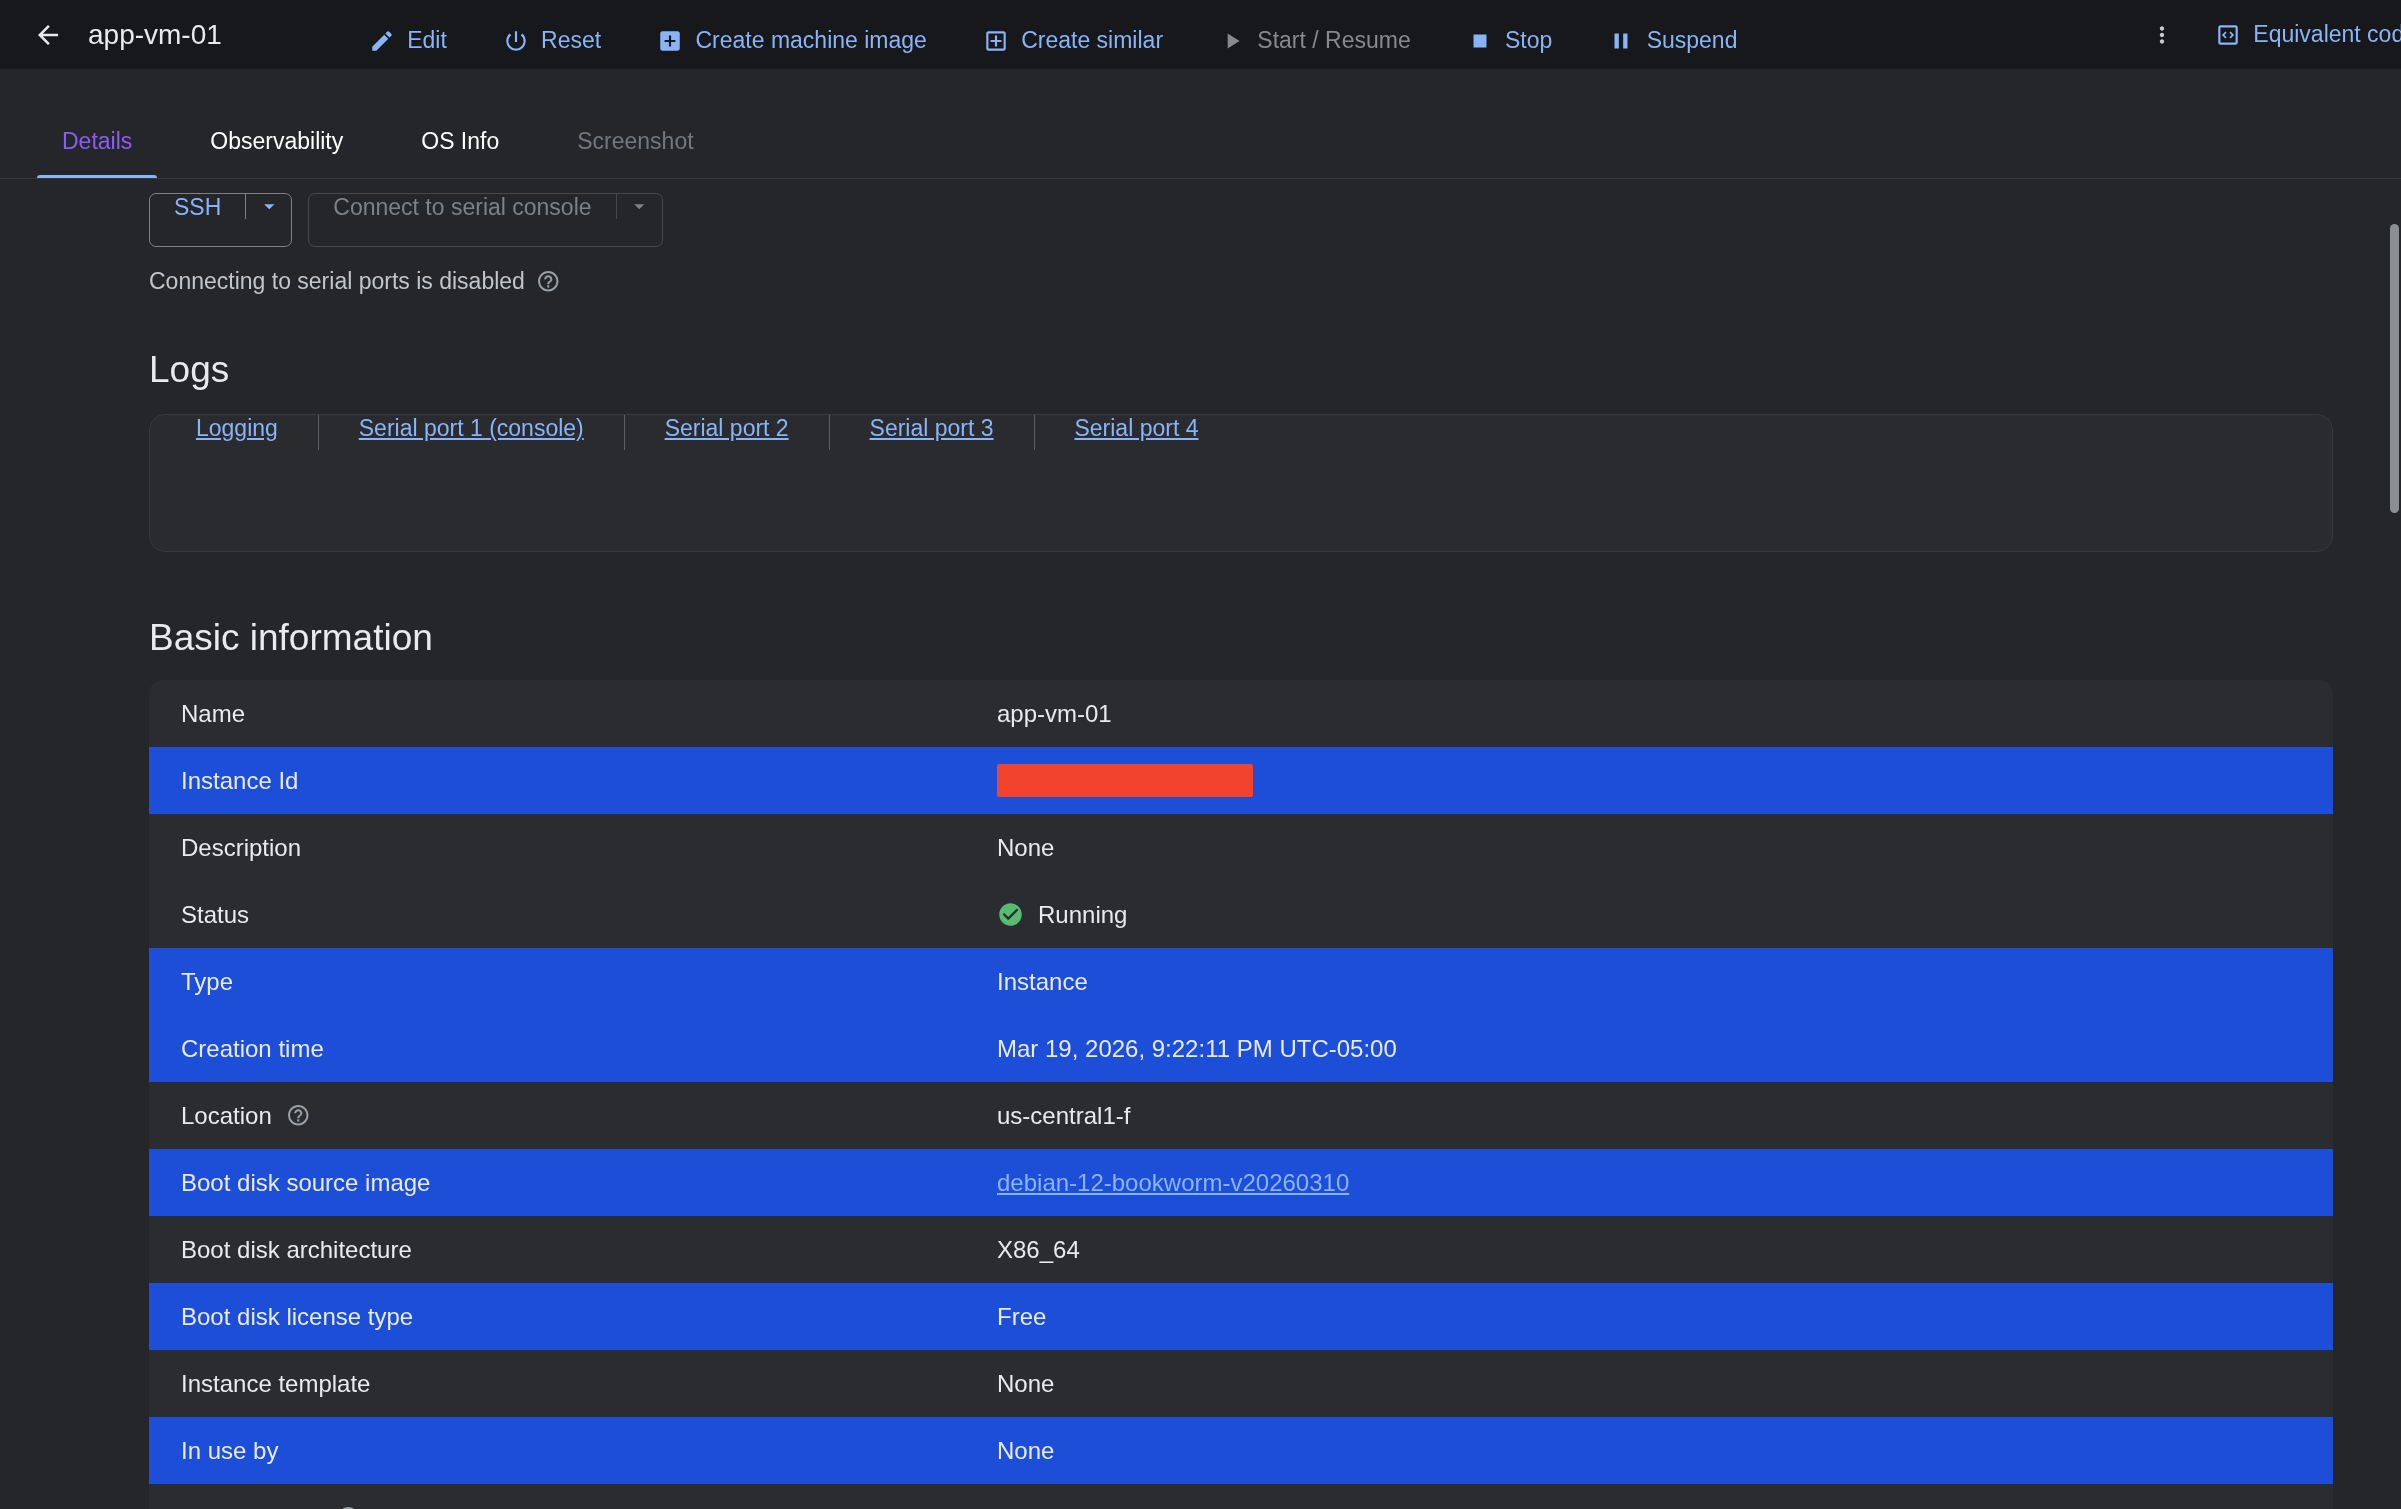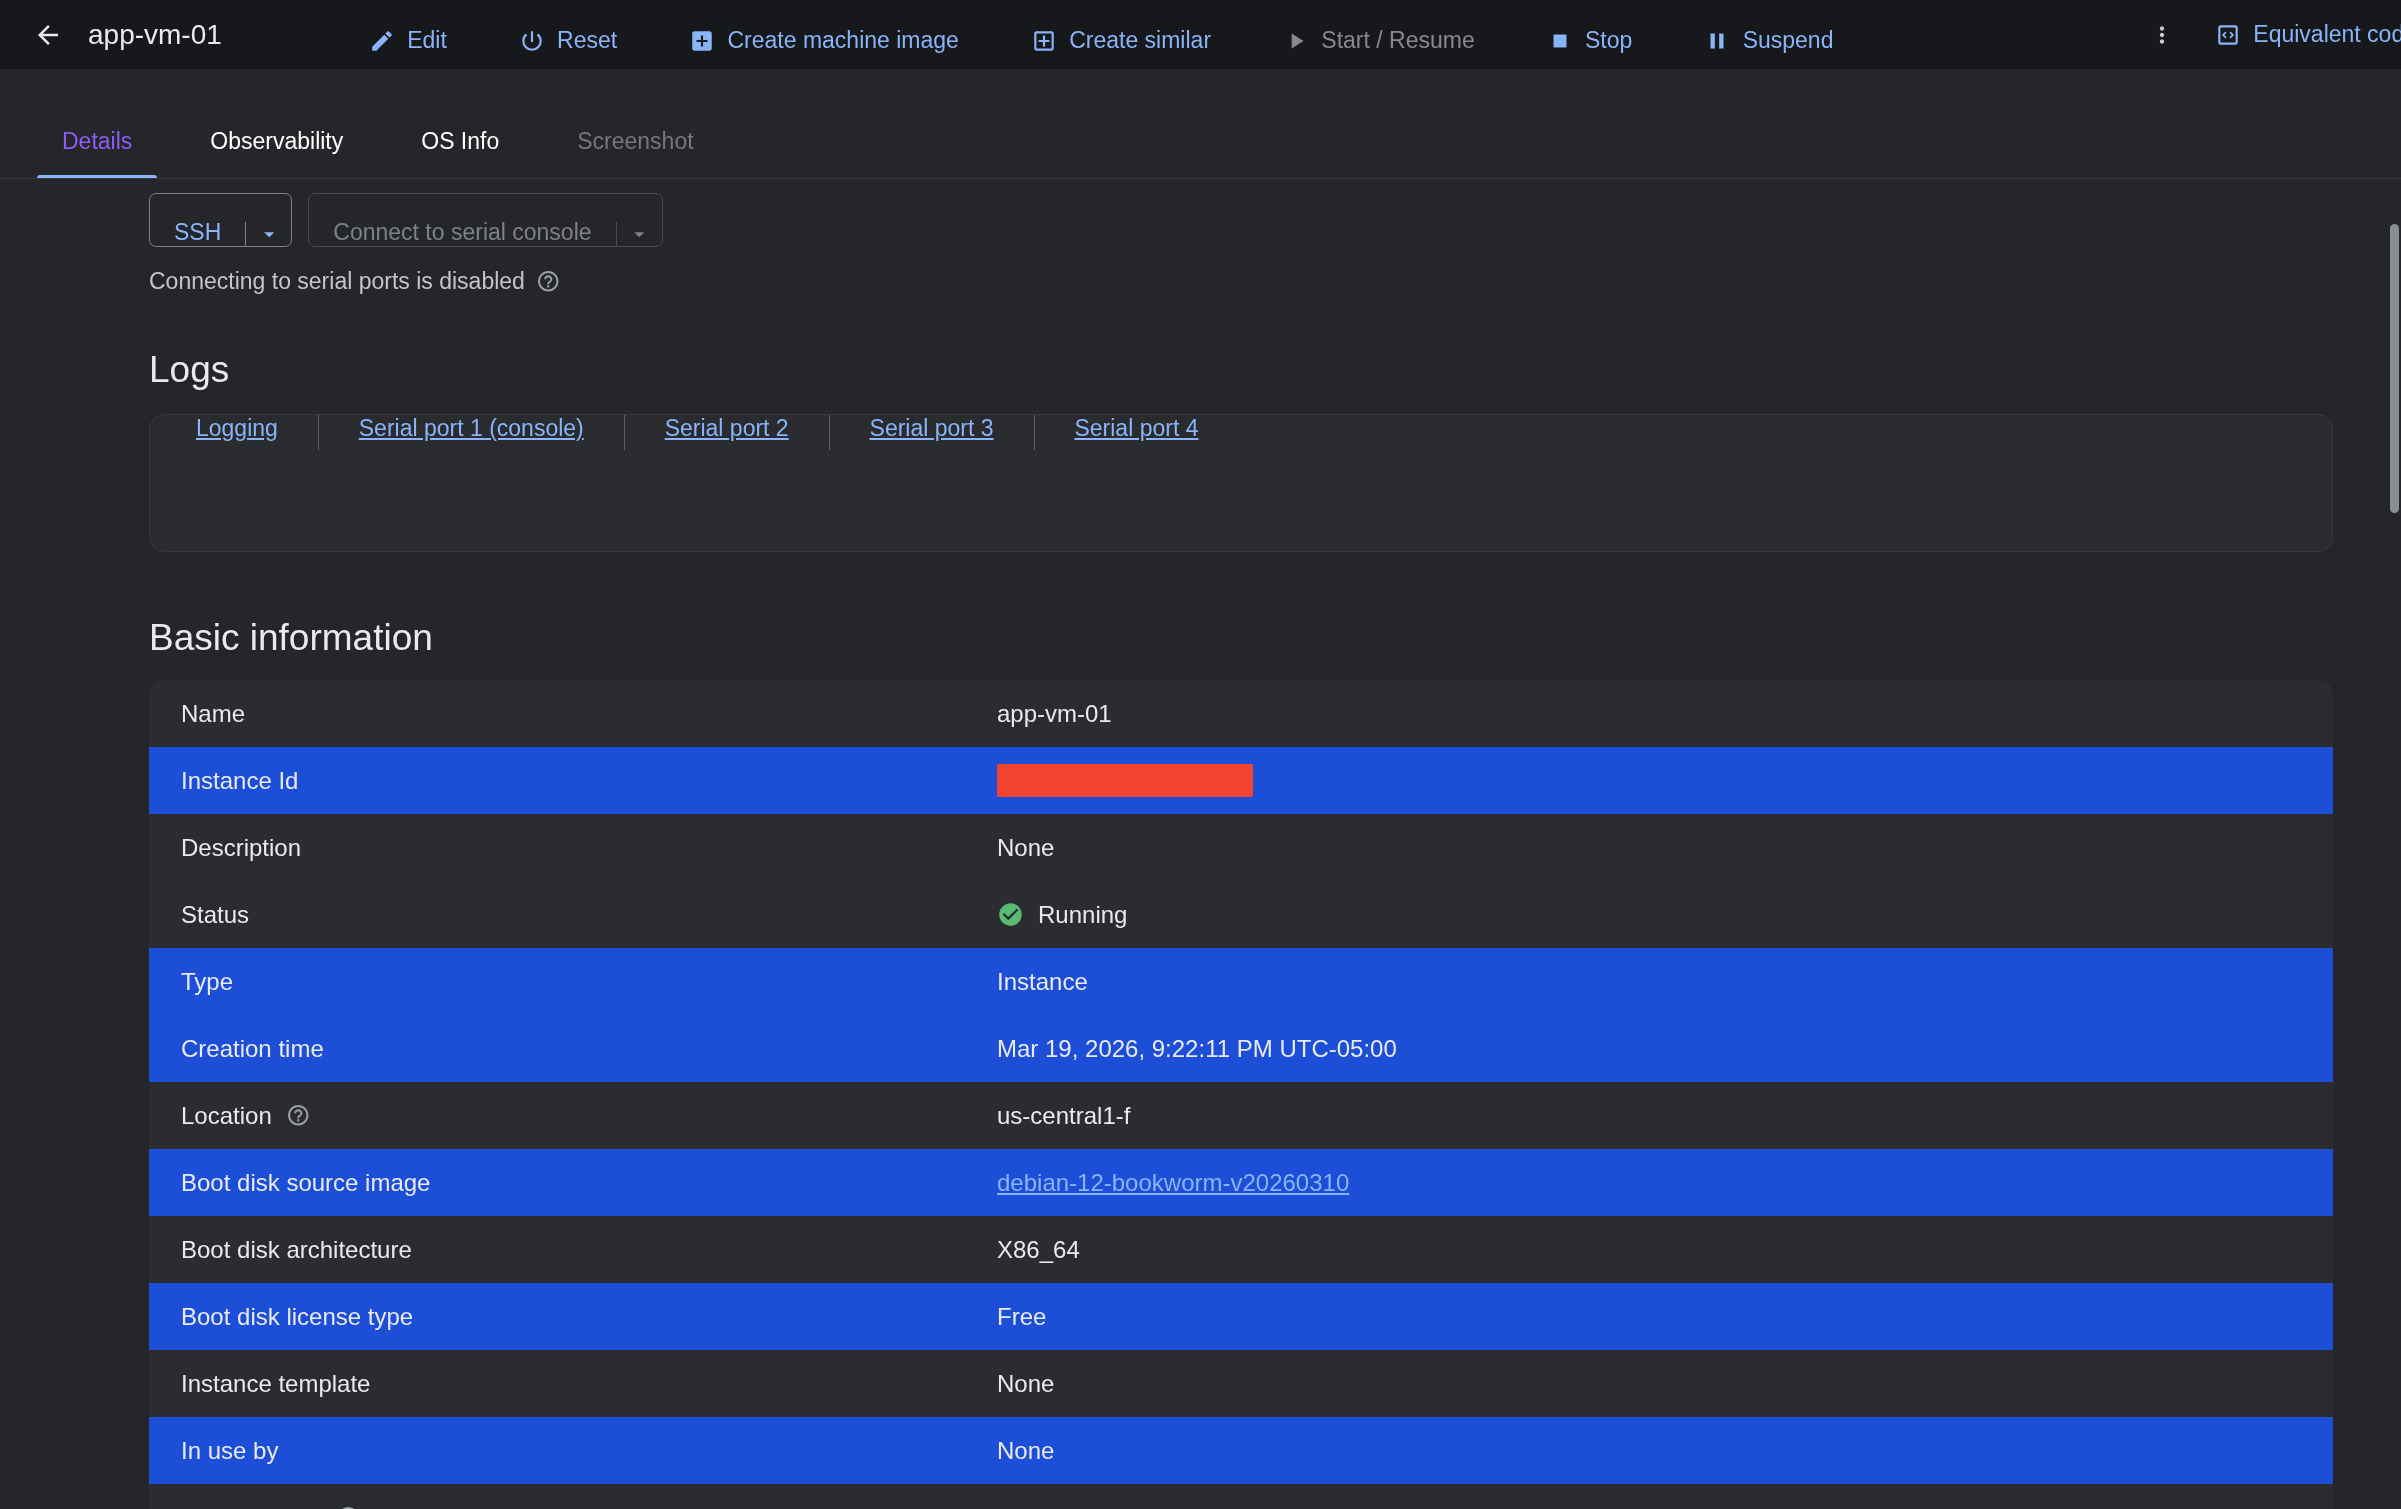--- a/index.html
+++ b/index.html
@@ -7,21 +7,21 @@
     font-family:"Liberation Sans",sans-serif;color:#e8eaed;}
   .icon{width:26px;height:26px;fill:currentColor;flex:none}
 
   
   .topbar{height:69px;background:#17181b;display:flex;align-items:center;
     padding-left:23px;overflow:hidden;white-space:nowrap;}
   .back-btn{background:none;border:none;color:#e8eaed;width:49px;height:49px;display:flex;
     align-items:center;justify-content:center;cursor:pointer;padding:0;margin-right:16px}
   .back-btn .icon{width:30px;height:30px}
   .topbar-title{font-size:28px;font-weight:400;color:#e8eaed;margin-right:147px;}
-  .tb-actions{display:flex;align-items:center;gap:72px;margin-top:12px;}
+  .tb-actions{display:flex;align-items:center;gap:56px;margin-top:12px;}
   .tb-action{display:flex;align-items:center;gap:12.3px;background:none;border:none;color:#8ab4f8;
     font-size:23px;font-weight:500;font-family:inherit;cursor:pointer;padding:0;}
   .tb-action.disabled{color:#87898d;cursor:default}
   .topbar-right{margin-left:auto;display:flex;align-items:center;gap:40px;}
   .dots-btn{background:none;border:none;color:#c8cbce;padding:0;cursor:pointer;display:flex}
   .equiv-btn{display:flex;align-items:center;gap:12.3px;background:none;border:none;color:#8ab4f8;
     font-size:23px;font-weight:500;font-family:inherit;cursor:pointer;padding:0;margin-right:-16px;}
 
   
   .tabs{display:flex;align-items:stretch;height:75px;margin-top:35px;
@@ -29,21 +29,21 @@
   .tab{position:relative;display:flex;align-items:center;padding:0 39px;font-size:23px;font-weight:500;
     color:#ffffff;background:none;border:none;cursor:pointer;font-family:inherit}
   .tab.active{color:#8b5cf6}
   .tab.active::after{content:"";position:absolute;left:14px;right:14px;bottom:0;height:3.5px;
     background:#8ab4f8;border-radius:3.5px 3.5px 0 0;}
   .tab.disabled{color:#74787c;cursor:default}
 
   
   .main{padding:14px 68px 0 149px;}
   .connect-row{display:flex;gap:16px;align-items:center;}
-  .split{display:flex;align-items:flex-end;height:54px;border:0.9px solid #7e8287;border-radius:7px;overflow:hidden;}
+  .split{display:flex;align-items:flex-start;height:54px;border:0.9px solid #7e8287;border-radius:7px;overflow:hidden;}
   .split.serial{border-color:#46484c;}
   .split-main{display:flex;align-items:center;padding:0 24px;font-size:23px;font-weight:500;color:#8ab4f8;
     background:none;border:none;cursor:pointer;font-family:inherit}
   .split.serial .split-main{color:#7d8286;cursor:default;}
   .split-caret{display:flex;align-items:center;justify-content:center;width:46px;border:none;
     border-left:0.9px solid #7e8287;background:none;color:#8ab4f8;cursor:pointer;padding:0}
   .split.serial .split-caret{border-left-color:#46484c;color:#7d8286}
   .split-caret .icon{width:24.5px;height:24.5px}
 
   .serial-note{margin-top:21px;display:flex;align-items:center;gap:11.4px;font-size:23px;color:#c2c5c9;}

